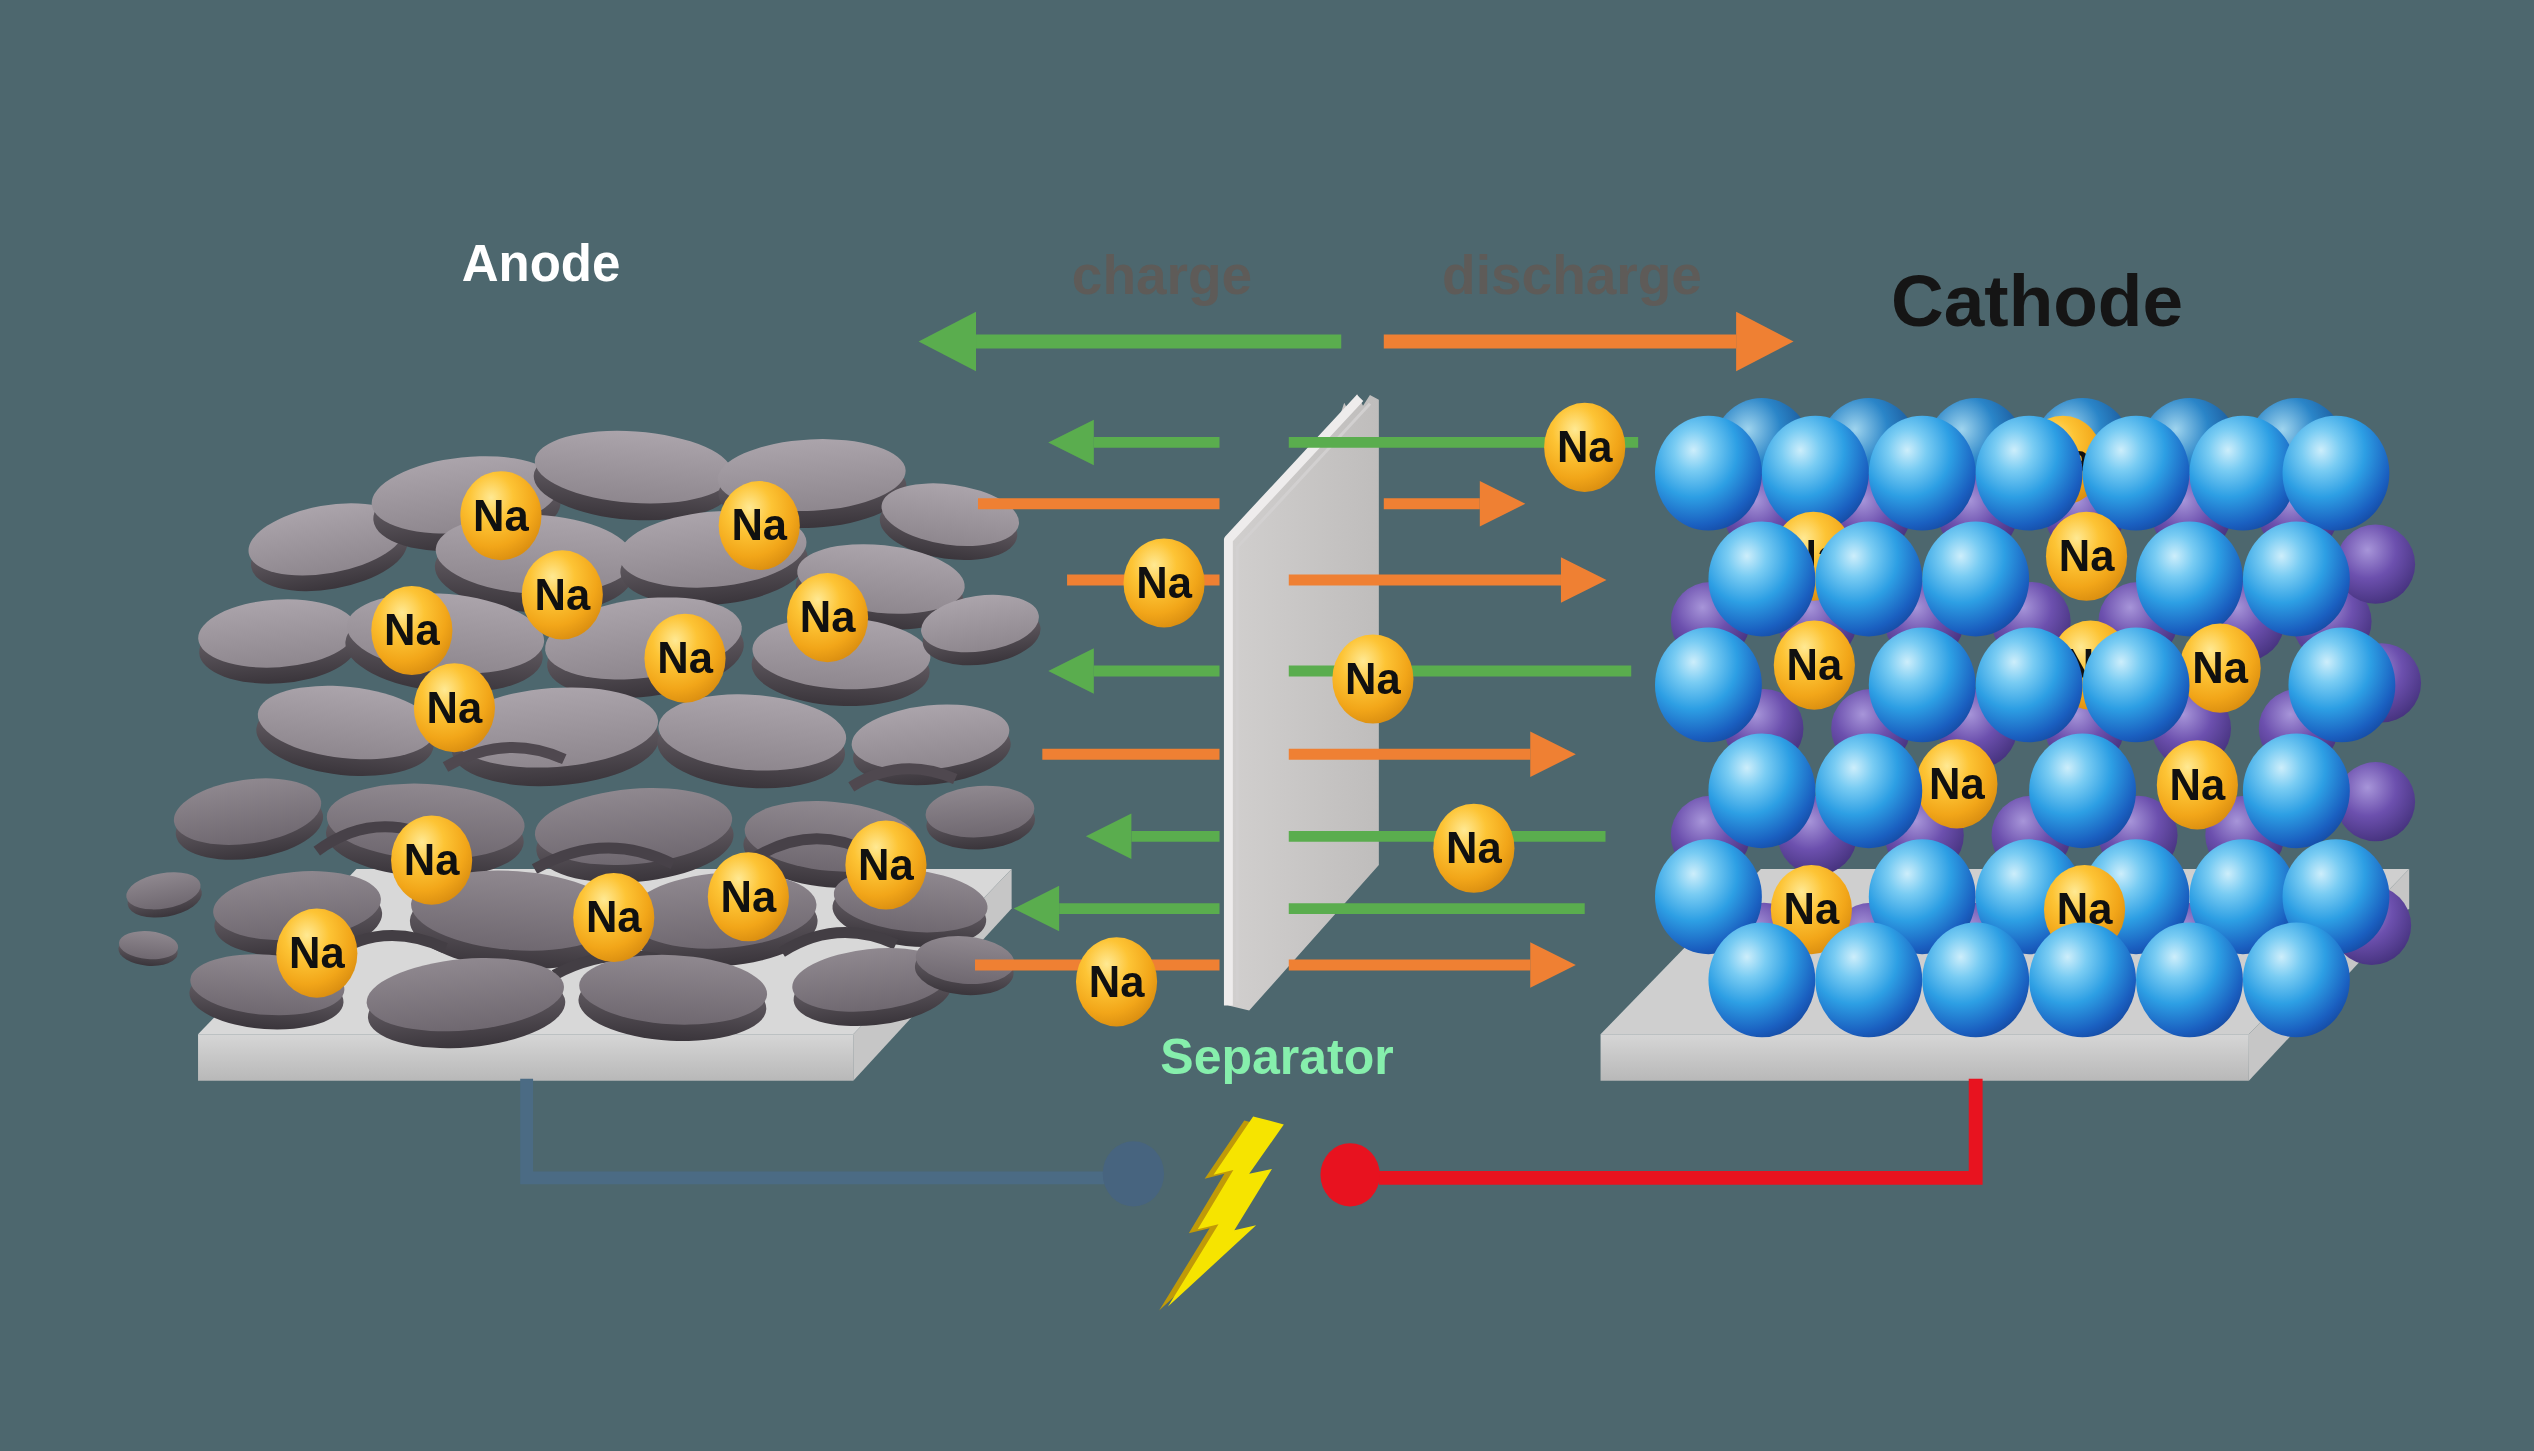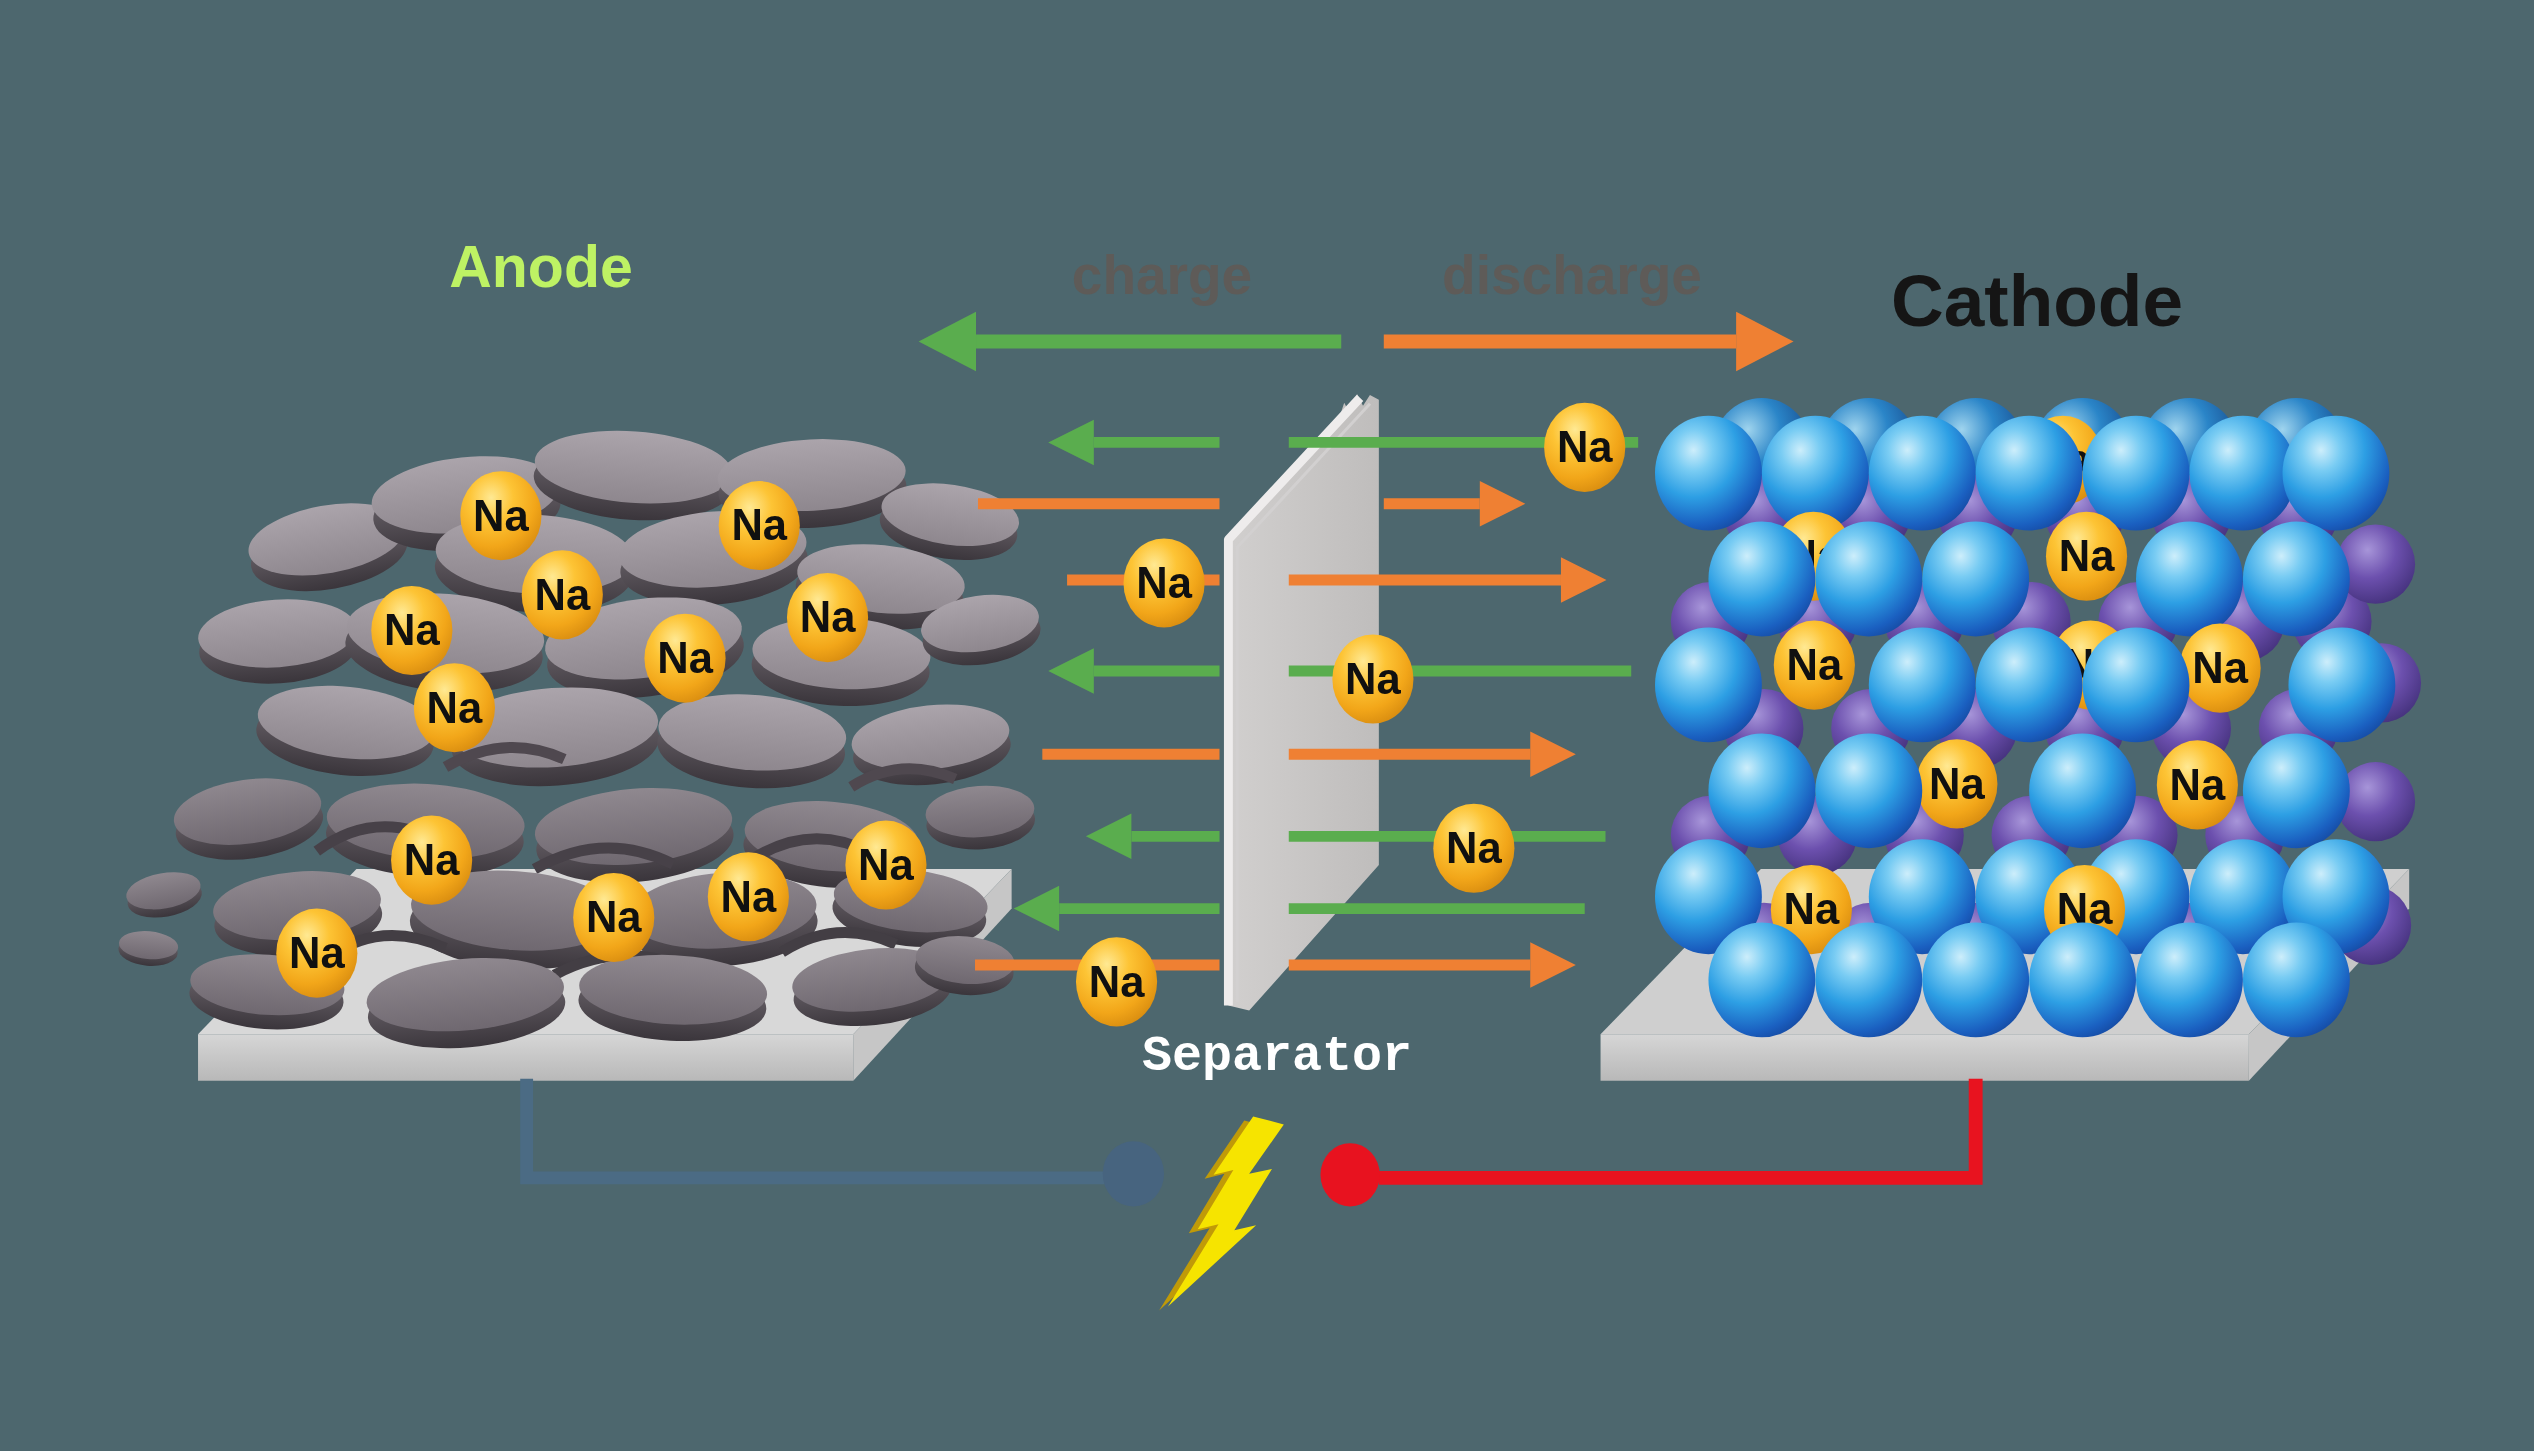--- a/index.html
+++ b/index.html
@@ -1,25 +1,25 @@
 <!DOCTYPE html>
 <html><head>
 <meta charset="utf-8">
 <style>
   html,body{margin:0;padding:0;background:#4d676e;}
   #canvas{position:relative;width:2534px;height:1451px;background:#4d676e;overflow:hidden;
           font-family:"Liberation Sans",sans-serif;}
   #scene{position:absolute;left:0;top:0;}
   .lbl{position:absolute;font-family:"Liberation Sans",sans-serif;font-weight:bold;
        transform:translateX(-50%);white-space:nowrap;line-height:1;}
-  #lbl-anode{left:541px;top:238px;font-size:59px;color:#bef264;}
+  #lbl-anode{left:541px;top:238px;font-size:51px;color:#ffffff;}
   #lbl-cathode{left:2037px;top:240px;font-size:73px;color:#151515;margin-top:24px;}
   #lbl-charge{left:1162px;top:248px;font-size:55px;color:#5e5b58;}
   #lbl-discharge{left:1572px;top:248px;font-size:55px;color:#5e5b58;}
-  #lbl-separator{left:1277px;top:1032px;font-size:50px;color:#ffffff;font-family:Liberation Mono, monospace;}
+  #lbl-separator{left:1277px;top:1032px;font-size:50px;color:#86efac;}
   text.na-t{font-family:"Liberation Sans",sans-serif;font-weight:bold;font-size:44px;
             fill:#101010;text-anchor:middle;}
   .arrow-line{stroke-linecap:butt;}
 </style>
 </head>
 <body>
 
 <div id="canvas">
 
 <svg id="scene" width="2534" height="1451" viewBox="0 0 2560 1466">

